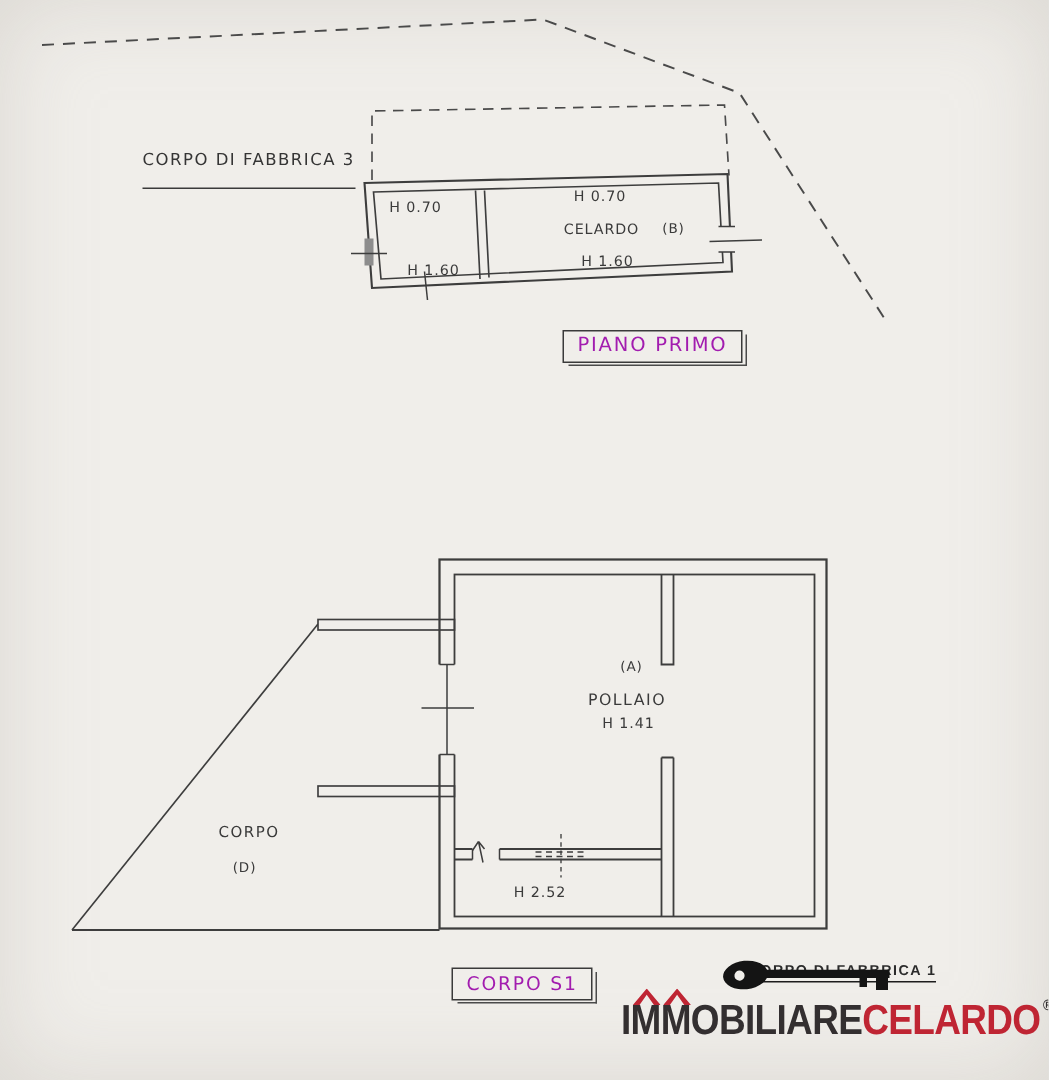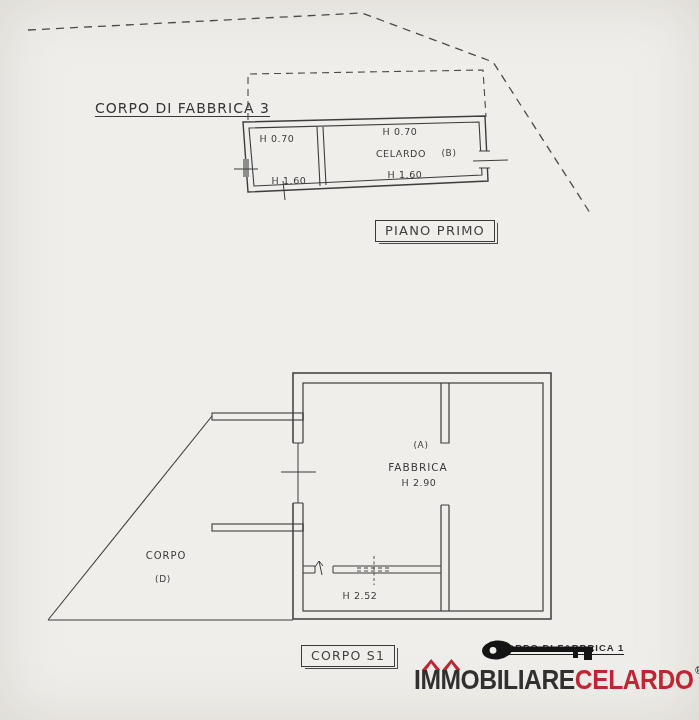--- a/index.html
+++ b/index.html
@@ -10,26 +10,26 @@
     box-shadow:inset 0 0 60px rgba(180,175,165,.35);
   }
   .linework{position:absolute;left:0;top:0;z-index:1;}
   .lbl{
     position:absolute;z-index:2;color:#3a3a3a;
     font-size:9.5px;letter-spacing:.6px;white-space:nowrap;
     transform:translateX(-50%);
   }
   .lbl.sm{font-size:9px;}
   .area-label{
-    position:absolute;z-index:2;color:#353535;font-size:14px;
+    position:absolute;z-index:2;color:#353535;font-size:11px;
     letter-spacing:1px;border-bottom:1.2px solid #3a3a3a;
-    padding-bottom:0;white-space:nowrap;font-weight:500;
+    padding-bottom:12px;white-space:nowrap;font-weight:500;
   }
   .plan-title{
-    position:absolute;z-index:2;color:#404040;background:#f0eeea;
+    position:absolute;z-index:2;color:#a21caf;background:#f0eeea;
     border:1.4px solid #3a3a3a;padding:2px 9px 3px 9px;
     font-size:13px;letter-spacing:1.2px;white-space:nowrap;
   }
   .plan-title::after{
     content:"";position:absolute;left:3px;top:2px;width:100%;height:100%;
     border:1.1px solid #4a4a4a;border-left:none;border-top:none;z-index:-1;
   }
   .footer-corpo{
     position:absolute;z-index:3;color:#2b2b2b;font-weight:bold;
     font-size:9.5px;letter-spacing:1px;border-bottom:1.6px solid #1d1d1d;
@@ -109,22 +109,22 @@
   <div class="lbl" style="left:277px;top:133px;">H 0.70</div>
   <div class="lbl" style="left:289px;top:175px;">H 1.60</div>
   <div class="lbl" style="left:400px;top:126px;">H 0.70</div>
   <div class="lbl" style="left:401px;top:148px;">CELARDO</div>
   <div class="lbl sm" style="left:449px;top:148px;">(B)</div>
   <div class="lbl" style="left:405px;top:169px;">H 1.60</div>
 
   <div class="plan-title" style="left:375px;top:220px;">PIANO PRIMO</div>
 
   <div class="lbl sm" style="left:421px;top:440px;">(A)</div>
-  <div class="lbl" style="left:418px;top:461px;letter-spacing:1px;font-size:10.5px;">FABBRICA</div>
-  <div class="lbl" style="left:419px;top:477px;">H 2.90</div>
+  <div class="lbl" style="left:418px;top:461px;letter-spacing:1px;font-size:10.5px;">POLLAIO</div>
+  <div class="lbl" style="left:419px;top:477px;">H 1.41</div>
   <div class="lbl" style="left:360px;top:590px;">H 2.52</div>
   <div class="lbl" style="left:166px;top:550px;letter-spacing:1px;font-size:10px;">CORPO</div>
   <div class="lbl sm" style="left:163px;top:574px;">(D)</div>
 
   <div class="plan-title" style="left:301px;top:645px;font-size:12.5px;">CORPO S1</div>
 
   <div class="footer-corpo" style="left:499px;top:642px;">CORPO DI FABBRICA 1</div>
 
   <svg class="key-svg" style="left:481px;top:636px;" width="130" height="30" viewBox="0 0 130 30">
     <g transform="rotate(-6 16 14)">

